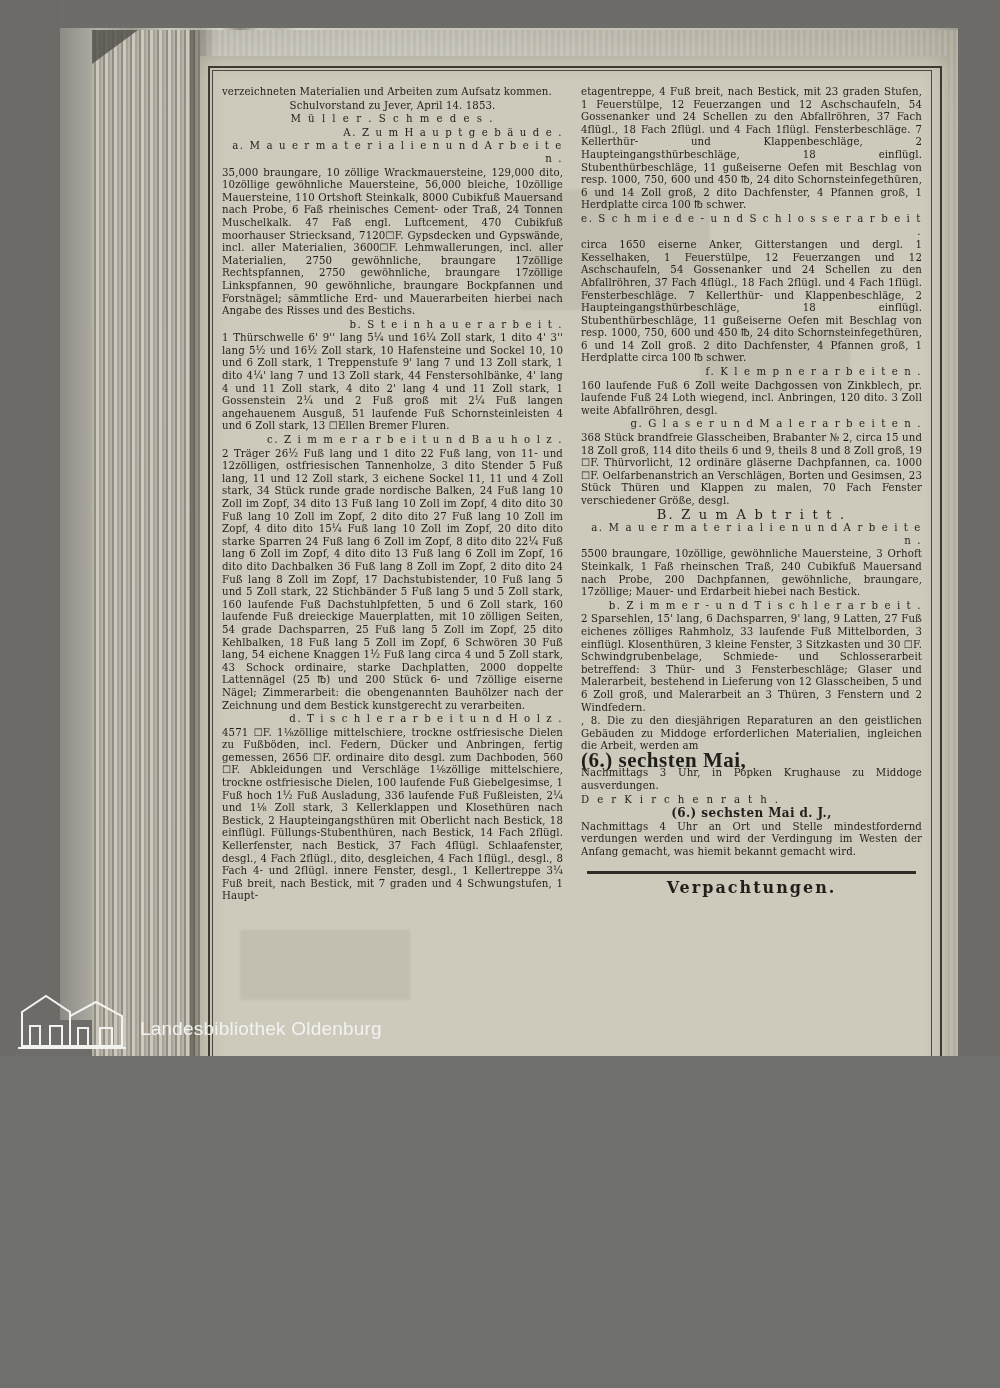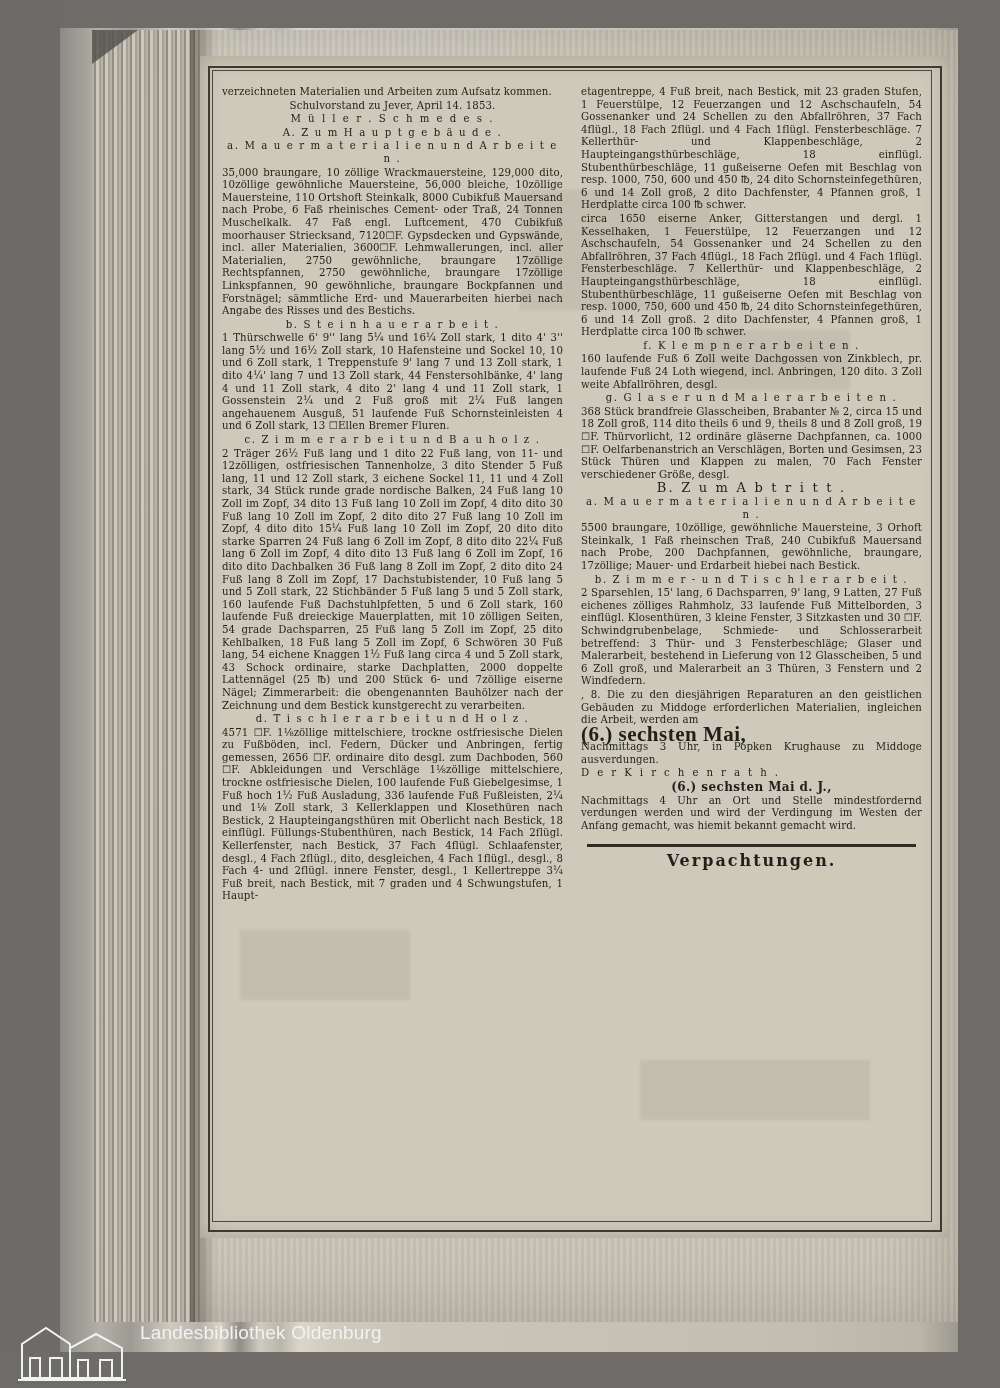--- a/index.html
+++ b/index.html
@@ -1,18 +1,18 @@
 <!DOCTYPE html>
 <html><head>
 <meta charset="utf-8">
 <style>
   html,body{margin:0;padding:0;background:#6f6f6d;}
   body{width:1000px;height:1388px;font-family:"DejaVu Serif",serif;}
 
-  .page{position:relative;width:1000px;height:1388px;overflow:hidden;
+  .page{position:relative;width:1000px;height:1056px;overflow:hidden;
         background:linear-gradient(90deg,#575653 0%,#6e6d69 3%,#8d8b85 6%,#b3b0a7 10%,#9c9a92 13%,#cdcabf 17%,#b5b2a8 20%,#d7d3c7 22%,#8f8d86 24%,#cfccc0 26%,#b9b6ab 28%,#dad6ca 30%,#cfcbbe 33%,#c9c5b8 40%,#c6c2b5 60%,#c2beb1 80%,#b9b5a8 92%,#9a978d 96%,#6b6a66 99%,#4a4a47 100%);}
 
   
   .bg-left{position:absolute;left:0;top:0;width:60px;height:1388px;background:#6c6b67;}
   .bg-right{position:absolute;right:0;top:0;width:42px;height:1388px;background:#6d6c68;}
   .bg-top{position:absolute;left:0;top:0;width:1000px;height:28px;background:#6d6c68;}
   .bg-bot{position:absolute;left:0;bottom:0;width:1000px;height:36px;background:#6d6c68;}
 
   
   .paper{position:absolute;left:92px;top:30px;width:866px;height:1292px;
@@ -44,35 +44,35 @@
         display:flex;gap:18px;}
   .col{width:341px;height:100%;overflow:hidden;}
 
   .t{font-size:10.2px;line-height:12.6px;color:#211f1a;text-align:justify;
      font-family:"DejaVu Serif",serif;letter-spacing:.1px;}
   .t p{margin:0 0 1px 0;text-indent:0;}
   .ind{text-indent:14px;}
   .ctr{text-align:center;}
   .sp{letter-spacing:2.0px;}
   .sp1{letter-spacing:1.2px;}
-  .hd{text-align:center;margin:5px 0 3px 0;letter-spacing:1.6px;font-size:10.2px;}
+  .hd{text-align:right;margin:5px 0 3px 0;letter-spacing:1.6px;font-size:10.2px;}
   .hd2{text-align:center;margin:7px 0 3px 0;letter-spacing:2.2px;font-size:13px;}
   .big{font-size:21px;letter-spacing:.5px;text-align:left;margin:6px 0 3px;font-weight:bold;font-family:Liberation Serif, serif;}
   .big2{font-size:12px;letter-spacing:.4px;text-align:center;margin:6px 0 3px;font-weight:bold;}
   .rule{height:3px;background:#2e2c26;margin:12px 6px 8px 6px;}
   .vp{font-size:16px;letter-spacing:2px;text-align:center;margin:8px 0 5px;font-weight:bold;}
   .sig{text-align:left;letter-spacing:2.4px;margin:3px 0 2px;}
 
   
   .ghost{position:absolute;opacity:.10;background:#6a6454;filter:blur(1px);}
 
   
   .wm{position:absolute;left:0;bottom:0;width:1000px;height:90px;}
   .wm-logo{position:absolute;left:18px;bottom:6px;width:108px;height:78px;}
-  .wm-text{position:absolute;left:140px;bottom:44px;color:#f2f2f0;font-size:19px;
+  .wm-text{position:absolute;left:140px;bottom:16px;color:#f2f2f0;font-size:19px;
            font-family:"Liberation Sans",sans-serif;letter-spacing:.2px;}
 
   .corner{position:absolute;left:92px;top:30px;width:46px;height:34px;
           background:#55534d;clip-path:polygon(0 0,100% 0,0 100%);opacity:.85;}
 </style>
 </head>
 <body>
 
 <div class="page">
   <div class="bg-top"></div>
@@ -104,20 +104,21 @@
         <p class="ind">35,000 braungare, 10 zöllige Wrackmauersteine, 129,000 dito, 10zöllige gewöhnliche Mauersteine, 56,000 bleiche, 10zöllige Mauersteine, 110 Ortshoft Steinkalk, 8000 Cubikfuß Mauersand nach Probe, 6 Faß rheinisches Cement- oder Traß, 24 Tonnen Muschelkalk. 47 Faß engl. Luftcement, 470 Cubikfuß moorhauser Striecksand, 7120☐F. Gypsdecken und Gypswände, incl. aller Materialien, 3600☐F. Lehmwallerungen, incl. aller Materialien, 2750 gewöhnliche, braungare 17zöllige Rechtspfannen, 2750 gewöhnliche, braungare 17zöllige Linkspfannen, 90 gewöhnliche, braungare Bockpfannen und Forstnägel; sämmtliche Erd- und Mauerarbeiten hierbei nach Angabe des Risses und des Bestichs.</p>
         <p class="hd sp1">b.  S t e i n h a u e r a r b e i t .</p>
         <p class="ind">1 Thürschwelle 6' 9'' lang 5¼ und 16¼ Zoll stark, 1 dito 4' 3'' lang 5½ und 16½ Zoll stark, 10 Hafensteine und Sockel 10, 10 und 6 Zoll stark, 1 Treppenstufe 9' lang 7 und 13 Zoll stark, 1 dito 4¼' lang 7 und 13 Zoll stark, 44 Fenstersohlbänke, 4' lang 4 und 11 Zoll stark, 4 dito 2' lang 4 und 11 Zoll stark, 1 Gossenstein 2¼ und 2 Fuß groß mit 2¼ Fuß langen angehauenem Ausguß, 51 laufende Fuß Schornsteinleisten 4 und 6 Zoll stark, 13 ☐Ellen Bremer Fluren.</p>
         <p class="hd sp1">c.  Z i m m e r a r b e i t  u n d  B a u h o l z .</p>
         <p class="ind">2 Träger 26½ Fuß lang und 1 dito 22 Fuß lang, von 11- und 12zölligen, ostfriesischen Tannenholze, 3 dito Stender 5 Fuß lang, 11 und 12 Zoll stark, 3 eichene Sockel 11, 11 und 4 Zoll stark, 34 Stück runde grade nordische Balken, 24 Fuß lang 10 Zoll im Zopf, 34 dito 13 Fuß lang 10 Zoll im Zopf, 4 dito dito 30 Fuß lang 10 Zoll im Zopf, 2 dito dito 27 Fuß lang 10 Zoll im Zopf, 4 dito dito 15¼ Fuß lang 10 Zoll im Zopf, 20 dito dito starke Sparren 24 Fuß lang 6 Zoll im Zopf, 8 dito dito 22¼ Fuß lang 6 Zoll im Zopf, 4 dito dito 13 Fuß lang 6 Zoll im Zopf, 16 dito dito Dachbalken 36 Fuß lang 8 Zoll im Zopf, 2 dito dito 24 Fuß lang 8 Zoll im Zopf, 17 Dachstubistender, 10 Fuß lang 5 und 5 Zoll stark, 22 Stichbänder 5 Fuß lang 5 und 5 Zoll stark, 160 laufende Fuß Dachstuhlpfetten, 5 und 6 Zoll stark, 160 laufende Fuß dreieckige Mauerplatten, mit 10 zölligen Seiten, 54 grade Dachsparren, 25 Fuß lang 5 Zoll im Zopf, 25 dito Kehlbalken, 18 Fuß lang 5 Zoll im Zopf, 6 Schwören 30 Fuß lang, 54 eichene Knaggen 1½ Fuß lang circa 4 und 5 Zoll stark, 43 Schock ordinaire, starke Dachplatten, 2000 doppelte Lattennägel (25 ℔) und 200 Stück 6- und 7zöllige eiserne Nägel; Zimmerarbeit: die obengenannten Bauhölzer nach der Zeichnung und dem Bestick kunstgerecht zu verarbeiten.</p>
         <p class="hd sp1">d.  T i s c h l e r a r b e i t  u n d  H o l z .</p>
         <p class="ind">4571 ☐F. 1⅛zöllige mittelschiere, trockne ostfriesische Dielen zu Fußböden, incl. Federn, Dücker und Anbringen, fertig gemessen, 2656 ☐F. ordinaire dito desgl. zum Dachboden, 560 ☐F. Abkleidungen und Verschläge 1⅛zöllige mittelschiere, trockne ostfriesische Dielen, 100 laufende Fuß Giebelgesimse, 1 Fuß hoch 1½ Fuß Ausladung, 336 laufende Fuß Fußleisten, 2¼ und 1⅛ Zoll stark, 3 Kellerklappen und Klosethüren nach Bestick, 2 Haupteingangsthüren mit Oberlicht nach Bestick, 18 einflügl. Füllungs-Stubenthüren, nach Bestick, 14 Fach 2flügl. Kellerfenster, nach Bestick, 37 Fach 4flügl. Schlaafenster, desgl., 4 Fach 2flügl., dito, desgleichen, 4 Fach 1flügl., desgl., 8 Fach 4- und 2flügl. innere Fenster, desgl., 1 Kellertreppe 3¼ Fuß breit, nach Bestick, mit 7 graden und 4 Schwungstufen, 1 Haupt-</p>
       </div>
     <div class="col t" id="col-right">
         <p class="ind">etagentreppe, 4 Fuß breit, nach Bestick, mit 23 graden Stufen, 1 Feuerstülpe, 12 Feuerzangen und 12 Aschschaufeln, 54 Gossenanker und 24 Schellen zu den Abfallröhren, 37 Fach 4flügl., 18 Fach 2flügl. und 4 Fach 1flügl. Fensterbeschläge. 7 Kellerthür- und Klappenbeschläge, 2 Haupteingangsthürbeschläge, 18 einflügl. Stubenthürbeschläge, 11 gußeiserne Oefen mit Beschlag von resp. 1000, 750, 600 und 450 ℔, 24 dito Schornsteinfegethüren, 6 und 14 Zoll groß, 2 dito Dachfenster, 4 Pfannen groß, 1 Herdplatte circa 100 ℔ schwer.</p>
+        <p class="hd sp1">e.  S c h m i e d e -  u n d  S c h l o s s e r a r b e i t .</p>
         <p class="ind">circa 1650 eiserne Anker, Gitterstangen und dergl. 1 Kesselhaken, 1 Feuerstülpe, 12 Feuerzangen und 12 Aschschaufeln, 54 Gossenanker und 24 Schellen zu den Abfallröhren, 37 Fach 4flügl., 18 Fach 2flügl. und 4 Fach 1flügl. Fensterbeschläge. 7 Kellerthür- und Klappenbeschläge, 2 Haupteingangsthürbeschläge, 18 einflügl. Stubenthürbeschläge, 11 gußeiserne Oefen mit Beschlag von resp. 1000, 750, 600 und 450 ℔, 24 dito Schornsteinfegethüren, 6 und 14 Zoll groß. 2 dito Dachfenster, 4 Pfannen groß, 1 Herdplatte circa 100 ℔ schwer.</p>
         <p class="hd sp1">f.  K l e m p n e r a r b e i t e n .</p>
         <p class="ind">160 laufende Fuß 6 Zoll weite Dachgossen von Zinkblech, pr. laufende Fuß 24 Loth wiegend, incl. Anbringen, 120 dito. 3 Zoll weite Abfallröhren, desgl.</p>
         <p class="hd sp1">g.  G l a s e r  u n d  M a l e r a r b e i t e n .</p>
         <p class="ind">368 Stück brandfreie Glasscheiben, Brabanter № 2, circa 15 und 18 Zoll groß, 114 dito theils 6 und 9, theils 8 und 8 Zoll groß, 19 ☐F. Thürvorlicht, 12 ordinäre gläserne Dachpfannen, ca. 1000 ☐F. Oelfarbenanstrich an Verschlägen, Borten und Gesimsen, 23 Stück Thüren und Klappen zu malen, 70 Fach Fenster verschiedener Größe, desgl.</p>
         <p class="hd2 sp1">B.  Z u m  A b t r i t t .</p>
         <p class="hd sp1">a.  M a u e r m a t e r i a l i e n  u n d  A r b e i t e n .</p>
         <p class="ind">5500 braungare, 10zöllige, gewöhnliche Mauersteine, 3 Orhoft Steinkalk, 1 Faß rheinschen Traß, 240 Cubikfuß Mauersand nach Probe, 200 Dachpfannen, gewöhnliche, braungare, 17zöllige; Mauer- und Erdarbeit hiebei nach Bestick.</p>
         <p class="hd sp1">b.  Z i m m e r -  u n d  T i s c h l e r a r b e i t .</p>
         <p class="ind">2 Sparsehlen, 15' lang, 6 Dachsparren, 9' lang, 9 Latten, 27 Fuß eichenes zölliges Rahmholz, 33 laufende Fuß Mittelborden, 3 einflügl. Klosenthüren, 3 kleine Fenster, 3 Sitzkasten und 30 ☐F. Schwindgrubenbelage, Schmiede- und Schlosserarbeit betreffend: 3 Thür- und 3 Fensterbeschläge; Glaser und Malerarbeit, bestehend in Lieferung von 12 Glasscheiben, 5 und 6 Zoll groß, und Malerarbeit an 3 Thüren, 3 Fenstern und 2 Windfedern.</p>

